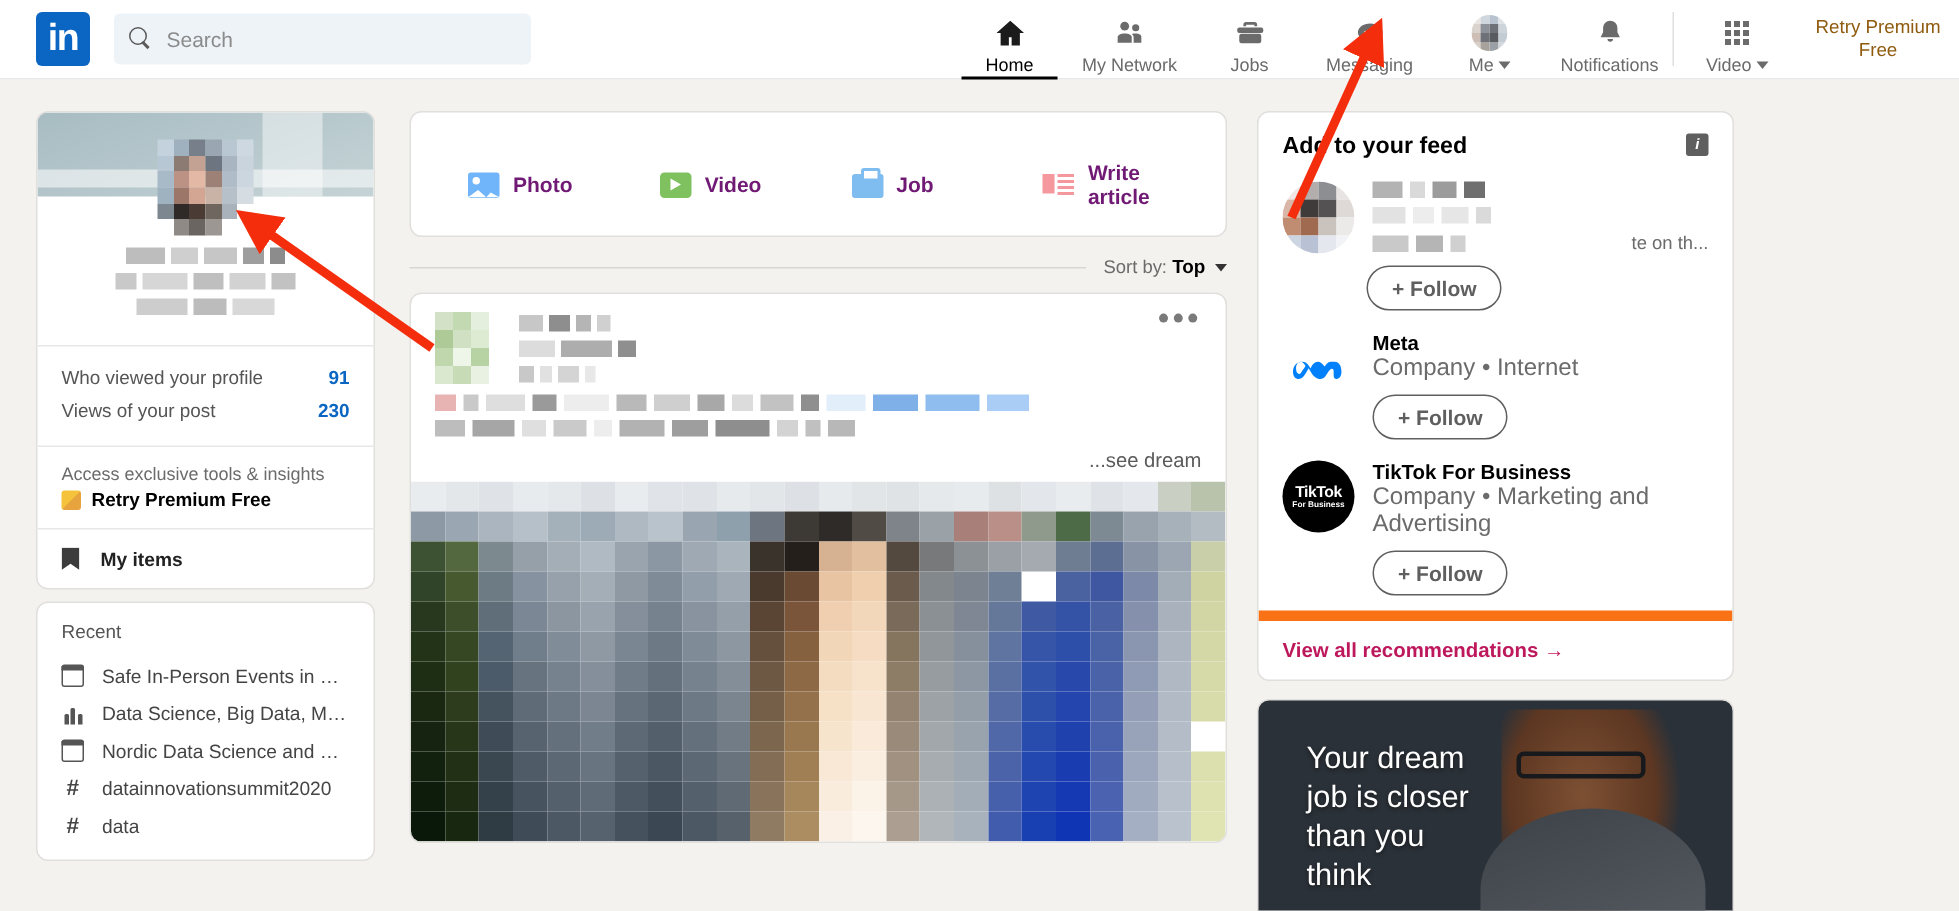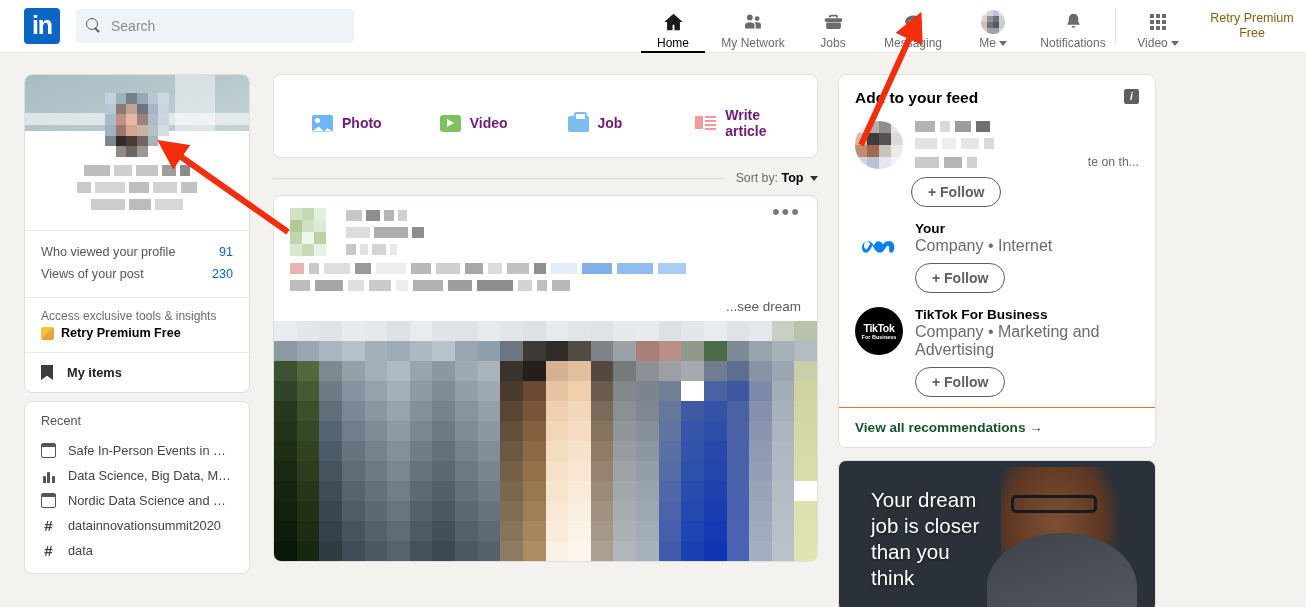--- a/index.html
+++ b/index.html
@@ -93,21 +93,21 @@
   }
   .prof-avatar i { display: block; }
   .prof-body { padding: 34px 16px 14px; text-align: center; }
   .redact-row { display: flex; justify-content: center; gap: 4px; margin-bottom: 6px; flex-wrap: wrap; }
   .rb { height: 11px; display: inline-block; }
   .stats { border-top: 1px solid #e8e8e8; padding: 10px 16px 12px; }
   .stat-line {
     display: flex; justify-content: space-between; align-items: center;
     font-size: 12.6px; color: #555; padding: 4px 0; cursor: pointer;
   }
-  .stat-val { color: #0a66c2; font-weight: normal; font-size: 12.6px; }
+  .stat-val { color: #0a66c2; font-weight: bold; font-size: 12.6px; }
   .premium-block { border-top: 1px solid #e8e8e8; padding: 11px 16px 12px; cursor: pointer; }
   .premium-sub { font-size: 12px; color: #6b6b6b; }
   .premium-cta { font-size: 12.6px; font-weight: bold; color: #000; margin-top: 3px; display: flex; align-items: center; }
   .gold-sq {
     width: 13px; height: 13px; margin-right: 7px; flex: 0 0 13px;
     background: linear-gradient(135deg,#f5c33b 50%, #e7a33e 50%);
     border-radius: 2px;
   }
   .myitems { border-top: 1px solid #e8e8e8; padding: 12px 16px; display: flex; align-items: center; cursor: pointer; }
   .bookmark { width: 12px; height: 15px; background: #3c3c3c; margin-right: 14px; flex: 0 0 12px;
@@ -193,22 +193,22 @@
     height: 30px; padding: 0 16px; border: 1px solid #5f5f5f; border-radius: 16px;
     font-size: 14px; color: #5f5f5f; font-weight: bold; cursor: pointer; background: #fff;
   }
   .pix-avatar-sug { display: grid; grid-template-columns: repeat(4,1fr); grid-template-rows: repeat(4,1fr); width: 48px; height: 48px; }
   .pix-avatar-sug i { display: block; }
   .meta-logo { display: flex; align-items: center; justify-content: center; font-size: 30px; color: #0081fb; line-height: 1; }
   .tiktok-logo { background: #000; color: #fff; display: flex; flex-direction: column;
     align-items: center; justify-content: center; text-align: center; }
   .tt-1 { font-size: 10.5px; font-weight: bold; letter-spacing: -.3px; }
   .tt-2 { font-size: 5.5px; font-weight: bold; }
-  .viewall { border-top: 1px solid #f97316; padding: 12px 16px; font-size: 13.6px;
-    color: #14532d; font-weight: bold; cursor: pointer; }
+  .viewall { border-top: 7px solid #f97316; padding: 12px 16px; font-size: 13.6px;
+    color: #be185d; font-weight: bold; cursor: pointer; }
 
   
   .ad-card { margin-top: 12px; height: 152px; border-radius: 8px; overflow: hidden; position: relative;
     background: #2b3138; border: 1px solid #e0dfdc; }
   .ad-photo { position: absolute; inset: 0;
     background:
       radial-gradient(circle at 72% 40%, #a4apx 0, transparent 0),
       linear-gradient(100deg, #1d2228 0%, #2f353c 28%, #5f666d 45%, #8d8f91 60%, #6f7579 100%);
   }
   .ad-face { position: absolute; right: 34px; top: 6px; width: 120px; height: 150px;
@@ -952,21 +952,21 @@
           </div>
         </div>
 
         <div class="sug">
           <span class="sug-logo meta-logo">
             <svg width="34" height="22" viewBox="0 0 40 24">
               <path d="M5 17c-1.6 0-2.6-1.6-2.6-4.2 0-3 1.4-5.3 3.4-5.3 1.5 0 2.6 1.1 4 3.3-1.4 2.2-2.4 3.5-2.4 3.5C6.2 16.2 5.7 17 5 17zm24.8-9.5c-2 0-3.4 1.4-5 3.8-1.9-2.7-3.4-3.8-5.3-3.8-2.6 0-4.6 2.3-5.6 5.3-1.8-2.9-3.5-5.3-6.2-5.3C2.9 7.5 0 10.7 0 15.3 0 19 1.8 21 4.6 21c2 0 3.4-.9 5.9-5.2l1.8-3.2c.5.8 1 1.7 1.6 2.7l1.3 2.2C17.8 20.4 19.3 21 21.2 21c2 0 3.1-.9 4.2-2.2l2.6-3.9c.9-1.3 1.6-2 2.4-2 .9 0 1.5.5 1.5 2.3V18c0 2 .6 3 2.3 3 1.8 0 3.8-1.5 3.8-5.8 0-4.7-2.2-7.7-5.2-7.7z" fill="#0081fb"></path>
             </svg>
           </span>
           <div class="sug-body">
-            <div class="sug-name">Your</div>
+            <div class="sug-name">Meta</div>
             <div class="sug-sub">Company • Internet</div>
             <div class="follow-btn">+ Follow</div>
           </div>
         </div>
 
         <div class="sug">
           <span class="sug-logo tiktok-logo">
             <span class="tt-1">TikTok</span>
             <span class="tt-2">For Business</span>
           </span>

